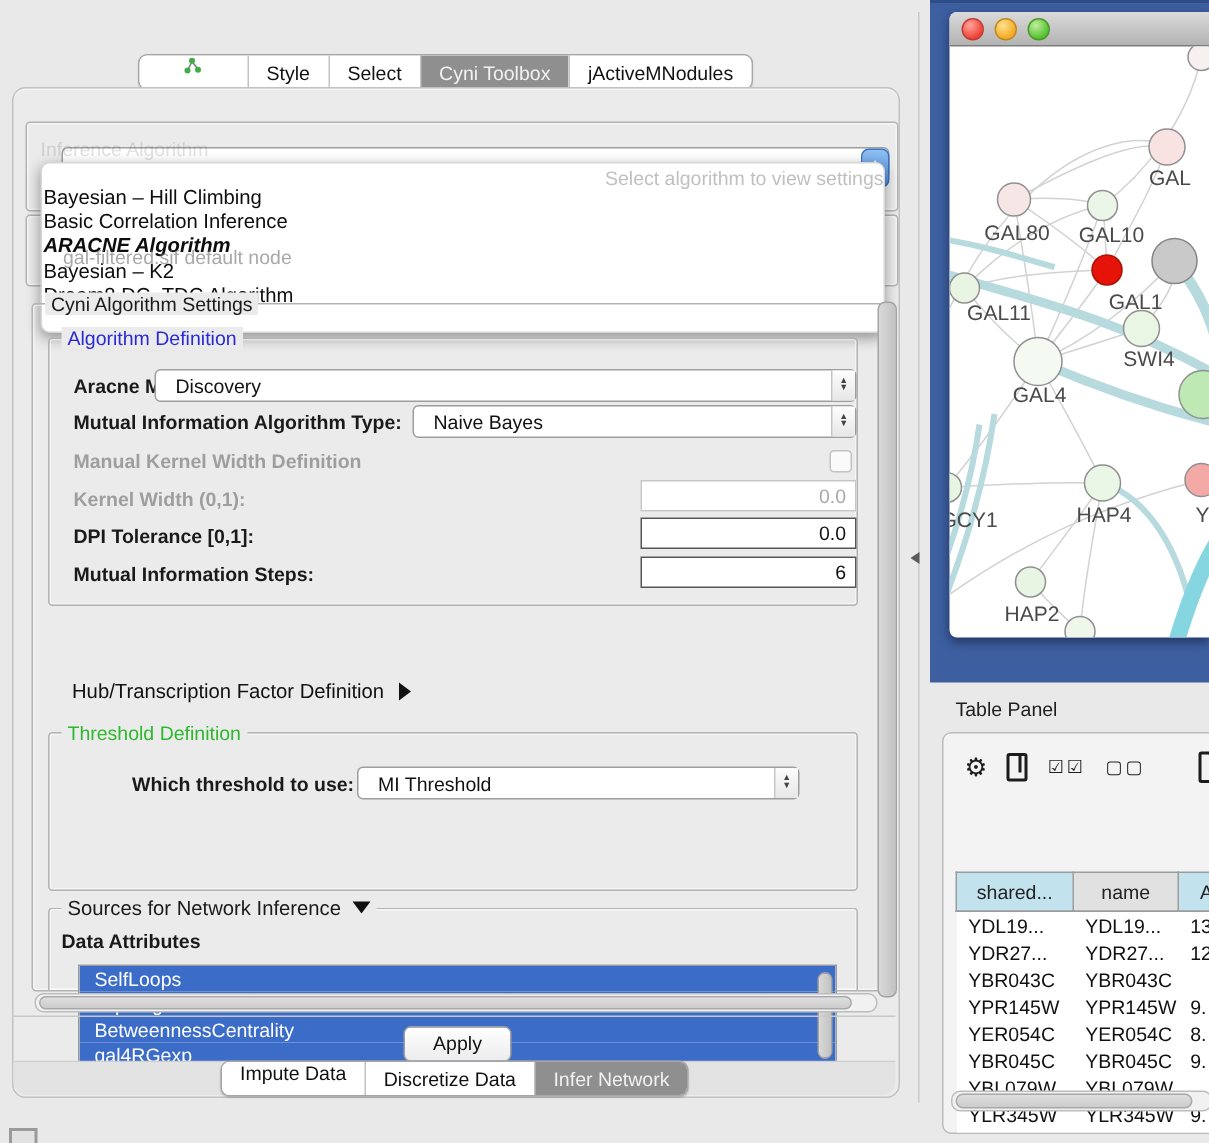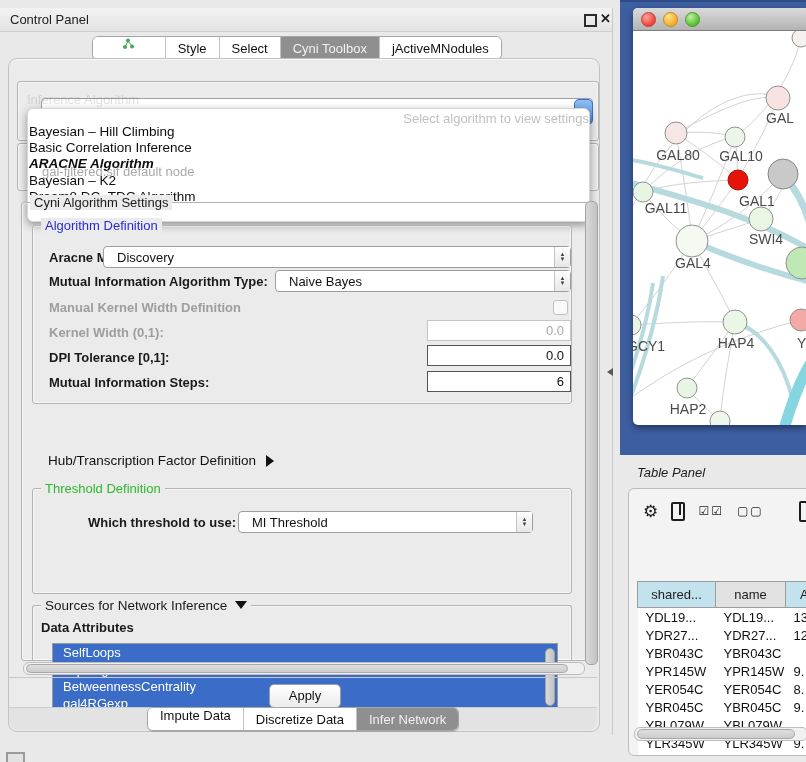--- a/index.html
+++ b/index.html
@@ -66,45 +66,40 @@
   .mac-titlebar{left:0;top:0;width:173px;height:23px;background:linear-gradient(#dadada,#b3b3b3);border-bottom:1px solid #7e7e7e;display:flex;align-items:center;gap:7px;padding-left:8px;box-sizing:border-box;}
   .tl{width:13px;height:13px;border-radius:50%;}
   .tl.red{background:radial-gradient(circle at 35% 30%,#ffa39b,#ee4438 70%);border:1px solid #c23c31;}
   .tl.yellow{background:radial-gradient(circle at 35% 30%,#ffe08e,#f4ab25 70%);border:1px solid #c3891c;}
   .tl.green{background:radial-gradient(circle at 35% 30%,#c0ef9f,#57c12f 70%);border:1px solid #48992a;}
   .net-svg{left:0;top:23px;}
 
   .splitter-arrow{left:607px;top:368px;width:0;height:0;border-top:4px solid transparent;border-bottom:4px solid transparent;border-right:6px solid #5a5a5a;}
 
   
-  .tp-title{left:637px;top:465px;font-size:13px;color:#1d1d1d;font-style:italic;}
+  .tp-title{left:637px;top:465px;font-size:13px;color:#1d1d1d;}
   .tp-container{left:628px;top:488px;width:182px;height:266px;background:#f3f3f3;border:1px solid #bcbcbc;border-radius:6px 0 0 6px;overflow:hidden;}
   .tp-toolbar{display:flex;align-items:center;gap:13px;height:44px;padding-left:14px;}
   .icon-gear{font-size:17px;color:#1c1c1c;line-height:17px;}
   .icon-cols{width:16px;height:15px;border:2px solid #1c1c1c;border-radius:2px;position:relative;}
   .icon-cols:before{content:"";position:absolute;left:6px;top:0;width:2px;height:11px;background:#1c1c1c;}
   .icon-checks,.icon-boxes{font-size:12px;color:#1c1c1c;letter-spacing:2px;}
   .icon-doc{width:13px;height:17px;border:2px solid #1c1c1c;border-radius:2px 6px 2px 2px;}
   .tp-table{position:absolute;left:4px;top:46px;width:190px;border-collapse:collapse;table-layout:fixed;font-size:13px;}
   .tp-table th{height:23px;border:1px solid #9c9c9c;font-weight:normal;color:#222;overflow:hidden;white-space:nowrap;}
   .th-blue{background:#c2e3ee;} .th-gray{background:#e1e1e1;}
   .tp-table td{height:18px;color:#111;padding:0 0 0 8px;white-space:nowrap;overflow:hidden;background:#fff;}
   .tp-body-clip{position:absolute;left:4px;top:46px;width:178px;height:236px;overflow:hidden;}
 </style>
 </head>
 <body>
 
 <div id="root">
 
   <div class="abs cp-window">
-    <div class="abs cp-titlebar">
-      <div class="abs cp-title nw">Control Panel</div>
-      <div class="abs float-icon"></div>
-      <div class="abs close-icon">✕</div>
-    </div>
 
     <div class="abs tabbar" style="left:92px;top:28px;">
       <div class="tab">
         <span style="display:inline-flex;">
           <svg width="13" height="13" viewBox="0 0 13 13">
             <line x1="3" y1="10" x2="6" y2="4" stroke="#7a7a7a" stroke-width="1"></line>
             <line x1="6" y1="4" x2="10" y2="9" stroke="#7a7a7a" stroke-width="1"></line>
             <circle cx="3" cy="10" r="2" fill="#3fae49"></circle>
             <circle cx="6" cy="3.5" r="2" fill="#3fae49"></circle>
             <circle cx="10" cy="9.5" r="2" fill="#3fae49"></circle>

